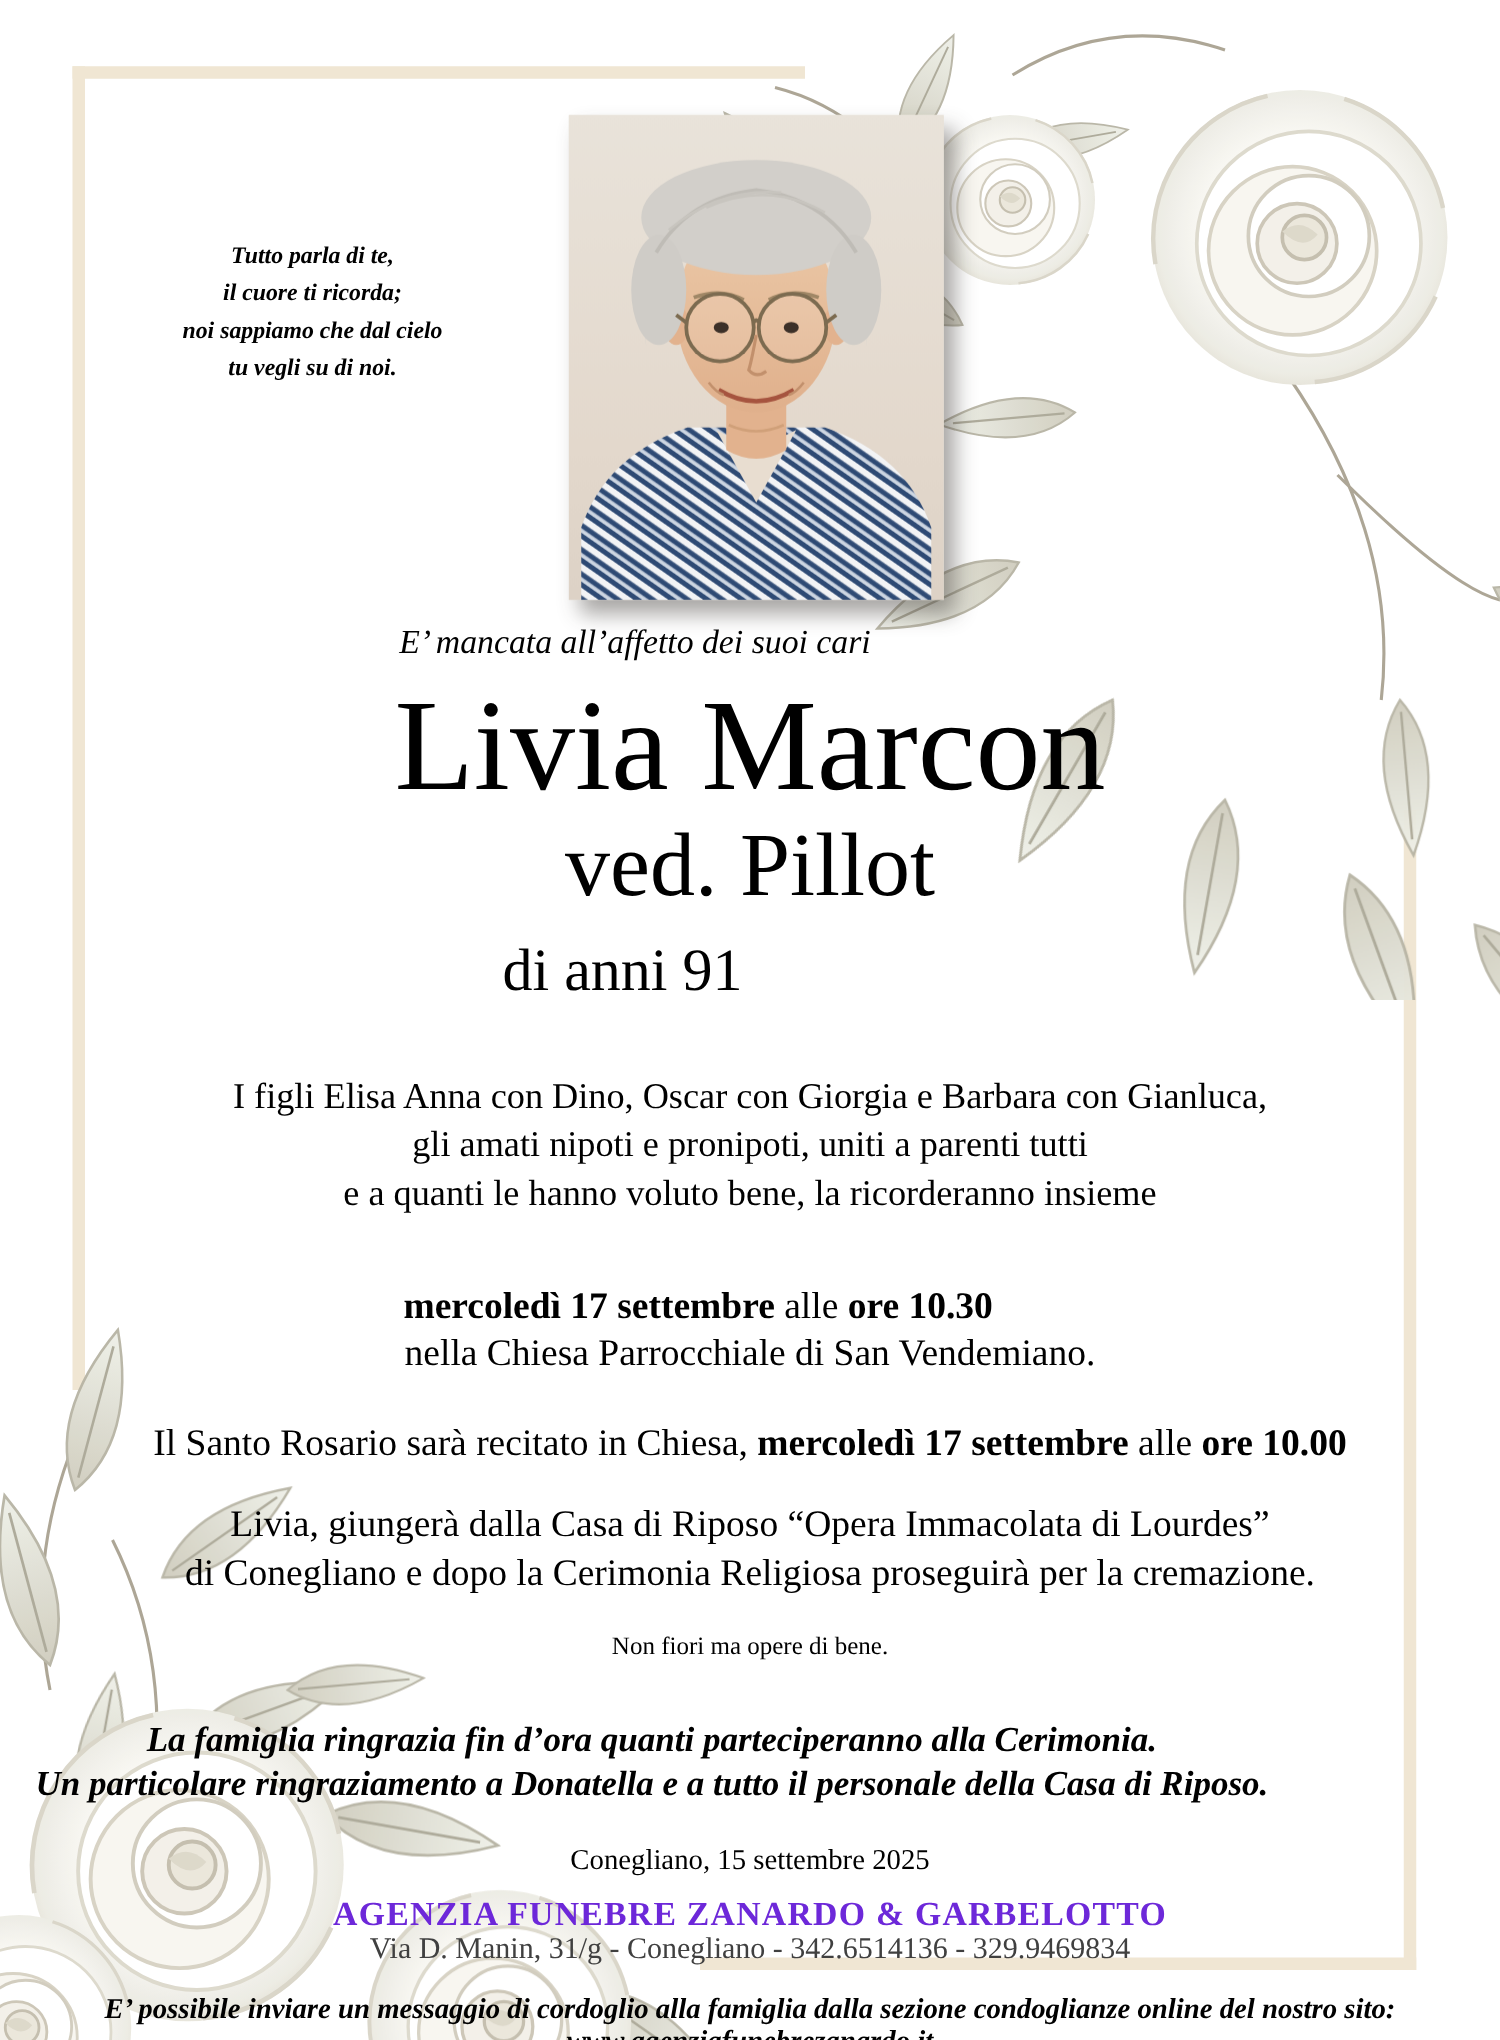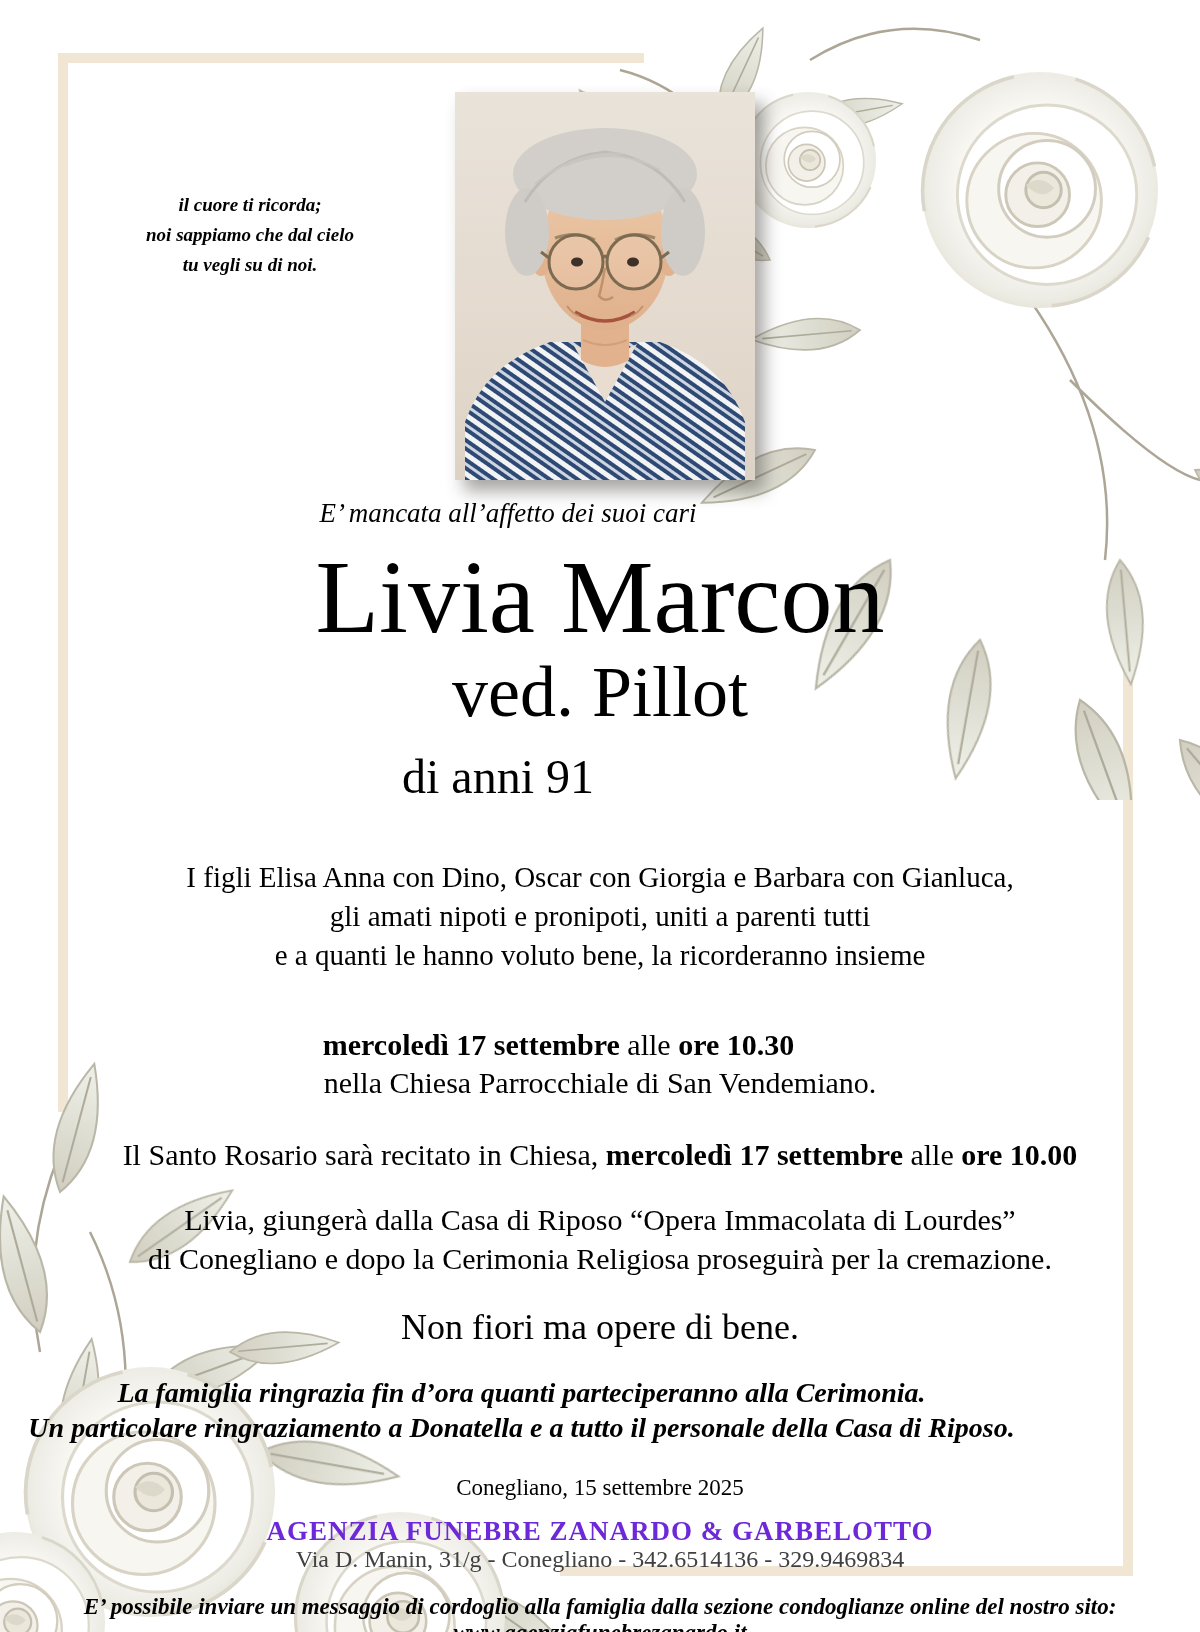--- a/index.html
+++ b/index.html
@@ -40,21 +40,21 @@
   }
   .intro { left:0; top:498px; width:1016px; font-size:27px; font-style:italic; }
   .name  { left:0; top:542px; width:1200px; font-size:104px; line-height:1.05; }
   .widow { left:0; top:655px; width:1200px; font-size:72px;  line-height:1.05; }
   .age   { left:0; top:752px; width:996px; font-size:48px;  line-height:1.05; }
   .family  { left:0; top:858px;  width:1200px; font-size:29px; line-height:39px; }
   .ceremony-line { left:0; top:1028px; width:1117px; font-size:30px; }
   .church-line   { left:0; top:1066px; width:1200px; font-size:30px; }
   .rosary-line   { left:0; top:1138px; width:1200px; font-size:30px; }
   .origin  { left:0; top:1200px; width:1200px; font-size:30px; line-height:39px; }
-  .noflowers { left:0; top:1306px; width:1200px; font-size:36px; }
+  .noflowers { left:0; top:1306px; width:1200px; font-size:20px; }
   .thanks { left:0; top:1375px; width:1043px; font-size:28px; line-height:35px;
             font-weight:bold; font-style:italic; }
   .dateline { left:0; top:1475px; width:1200px; font-size:23px; }
   .agency-name { left:0; top:1516px; width:1200px; font-size:27px;
                  font-weight:bold; color:#6d28d9; letter-spacing:1px; }
   .agency-address { left:0; top:1546px; width:1200px; font-size:24px; color:#404040; }
   .footer-line { left:0; top:1594px; width:1200px; font-size:23px;
                  font-weight:bold; font-style:italic; }
   .b { font-weight:bold; }
 </style>
@@ -189,20 +189,21 @@
       <path d="M150 176 Q146 198 144 204 Q150 211 158 205" fill="none" stroke="#c2906c" stroke-width="2.5"></path>
 
       <path d="M120 220 Q150 238 180 220" fill="none" stroke="#a6543f" stroke-width="3.5"></path>
       <path d="M112 214 Q118 222 124 224 M188 214 Q182 222 176 224" fill="none" stroke="#c2906c" stroke-width="2"></path>
 
       <path d="M128 248 Q150 258 172 248" fill="none" stroke="#d0a079" stroke-width="2"></path>
     </svg>
   </div>
 
   <div class="txt poem">
+    <div>Tutto parla di te,</div>
     <div>il cuore ti ricorda;</div>
     <div>noi sappiamo che dal cielo</div>
     <div>tu vegli su di noi.</div>
   </div>
 
   <div class="txt intro">E’ mancata all’affetto dei suoi cari</div>
   <div class="txt name">Livia Marcon</div>
   <div class="txt widow">ved. Pillot</div>
   <div class="txt age">di anni 91</div>
 

